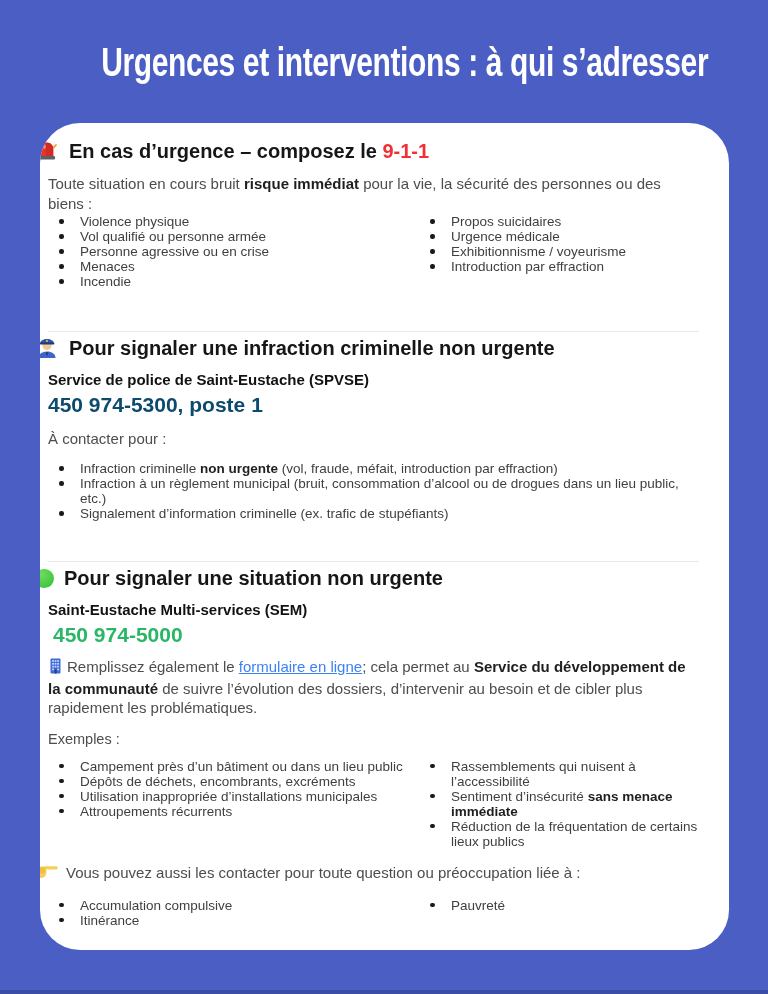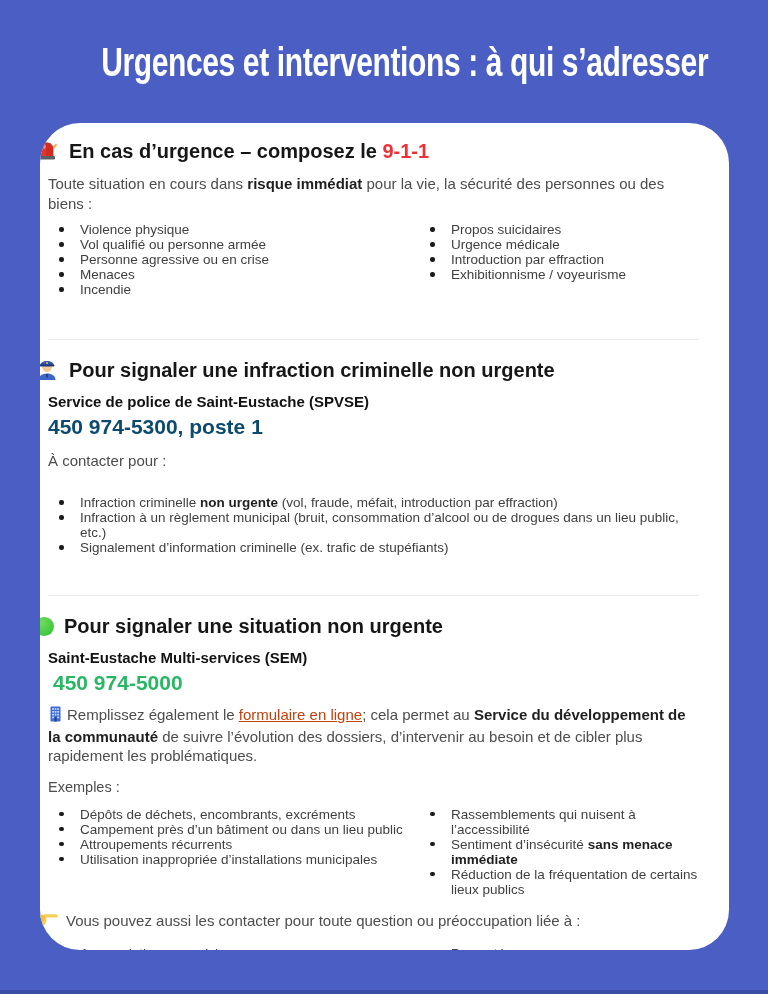--- a/index.html
+++ b/index.html
@@ -23,44 +23,44 @@
     padding:14px 30px 0 8px;overflow:hidden;
   }
   .section-heading{
     display:flex;align-items:center;gap:9px;margin:0 0 0 -14px;
     font-size:20px;font-weight:700;color:#161616;line-height:28px;
   }
   .section-heading .hicon{flex:0 0 auto;display:flex;align-items:center;}
   .accent-red{color:#f12f35;}
   .intro{margin:9px 0 0 0;font-size:15px;color:#4d4d4d;line-height:20px;}
   .intro b,.bullet b,.form-note b{color:#1f1f1f;}
-  .cols{display:flex;margin-top:8px;}
+  .cols{display:flex;margin-top:0;}
   .col-left{flex:0 0 57%;}
   .col-right{flex:1 1 auto;}
   ul.blist{list-style:none;margin:0;padding:0 0 0 8px;}
   ul.blist li{
     position:relative;padding-left:24px;font-size:13.5px;color:#3f3f3f;
     line-height:15px;margin:0;
   }
   ul.blist li::before{
     content:"";position:absolute;left:3px;top:5px;width:4.5px;height:4.5px;
     border-radius:50%;background:#1a1a1a;
   }
   .divider{height:1px;background:#eaeaea;border:0;margin:42px 0 0 0;}
   .divider2{margin-top:40px;}
-  .mt-h{margin-top:16px;}
+  .mt-h{margin-top:2px;}
   .service-name{margin:8px 0 0 0;font-size:15px;font-weight:700;color:#121212;line-height:19px;}
   .phone{margin:2px 0 0 0;font-size:21px;font-weight:700;line-height:27px;}
   .phone-indigo{color:#0c4a6e;}
   .phone-green{color:#29b765;padding-left:5px;}
   .contact-for{margin:11px 0 0 0;font-size:15px;color:#4d4d4d;line-height:20px;}
-  ul.blist.single{margin-top:24px;}
+  ul.blist.single{margin-top:12px;}
   .form-note{margin:9px 0 0 0;font-size:15px;color:#4d4d4d;line-height:19.5px;}
   .form-note .ficon{display:inline-block;vertical-align:-2px;margin-right:4px;}
-  .link{color:#c2410c;text-decoration:underline;cursor:pointer;}
+  .link{color:#3b82f6;text-decoration:underline;cursor:pointer;}
   .examples-label{margin:12px 0 0 0;font-size:14.5px;color:#4d4d4d;line-height:19px;}
   .cols.tight{margin-top:10px;}
   .pointer-row{
     display:flex;align-items:flex-start;gap:7px;margin:13px 0 0 -14px;
     font-size:15px;color:#4d4d4d;line-height:21px;
   }
   .pointer-row .hicon{flex:0 0 auto;margin-top:-1px;}
   .bottom-strip{position:absolute;left:0;bottom:0;width:768px;height:4px;background:#3c4da6;}
 </style>
 </head>
@@ -82,38 +82,38 @@
         </g>
         <path d="M13 4.5c-3.7 0-6.3 2.9-6.3 6.5v7h12.6v-7c0-3.6-2.6-6.5-6.3-6.5z" fill="#e3342b"></path>
         <path d="M13 4.5c-1 0-1.9.2-2.7.6 1.1 1.5 1.8 3.6 1.8 6v6.9h7.2v-7c0-3.6-2.6-6.5-6.3-6.5z" fill="#c1271f" opacity="0.55"></path>
         <ellipse cx="10.4" cy="8.6" rx="1.5" ry="2.3" fill="#ff8f86" opacity="0.85"></ellipse>
         <rect x="5" y="18" width="16" height="3.4" rx="1.2" fill="#5b6066"></rect>
       </svg>
     </span>
     <span><span>En cas d’urgence – composez le </span><span class="accent-red">9-1-1</span></span>
   </div>
 
-  <p class="intro"><span>Toute situation en cours dans </span><b>risque immédiat</b><span> pour la vie, la sécurité des personnes ou des biens :</span></p>
+  <p class="intro"><span>Toute situation en cours bruit </span><b>risque immédiat</b><span> pour la vie, la sécurité des personnes ou des biens :</span></p>
 
   <div class="cols">
     <div class="col-left">
       <ul class="blist">
         <li class="bullet">Violence physique</li>
         <li class="bullet">Vol qualifié ou personne armée</li>
         <li class="bullet">Personne agressive ou en crise</li>
         <li class="bullet">Menaces</li>
         <li class="bullet">Incendie</li>
       </ul>
     </div>
     <div class="col-right">
       <ul class="blist">
         <li class="bullet">Propos suicidaires</li>
         <li class="bullet">Urgence médicale</li>
+        <li class="bullet">Exhibitionnisme / voyeurisme</li>
         <li class="bullet">Introduction par effraction</li>
-        <li class="bullet">Exhibitionnisme / voyeurisme</li>
       </ul>
     </div>
   </div>
 
   <hr class="divider">
 
   <div class="section-heading mt-h">
     <span class="hicon">
       <svg width="26" height="26" viewBox="0 0 26 26">
         <path d="M4.5 23c0-4.4 3.8-6.6 8.5-6.6s8.5 2.2 8.5 6.6z" fill="#3e66c6"></path>
@@ -173,24 +173,24 @@
             <rect x="9.2" y="10.6" width="1.7" height="1.7"></rect>
           </g>
           <rect x="6.6" y="11.5" width="2" height="4" fill="#23407f"></rect>
         </svg></span><span>Remplissez également le </span><a class="link">formulaire en ligne</a><span>; cela permet au </span><b>Service du développement de la communauté</b><span> de suivre l’évolution des dossiers, d’intervenir au besoin et de cibler plus rapidement les problématiques.</span></p>
 
   <p class="examples-label">Exemples :</p>
 
   <div class="cols tight">
     <div class="col-left">
       <ul class="blist">
+        <li class="bullet">Campement près d’un bâtiment ou dans un lieu public</li>
         <li class="bullet">Dépôts de déchets, encombrants, excréments</li>
-        <li class="bullet">Campement près d’un bâtiment ou dans un lieu public</li>
+        <li class="bullet">Utilisation inappropriée d’installations municipales</li>
         <li class="bullet">Attroupements récurrents</li>
-        <li class="bullet">Utilisation inappropriée d’installations municipales</li>
       </ul>
     </div>
     <div class="col-right">
       <ul class="blist">
         <li class="bullet">Rassemblements qui nuisent à l’accessibilité</li>
         <li class="bullet"><span>Sentiment d’insécurité </span><b>sans menace immédiate</b></li>
         <li class="bullet">Réduction de la fréquentation de certains lieux publics</li>
       </ul>
     </div>
   </div>

